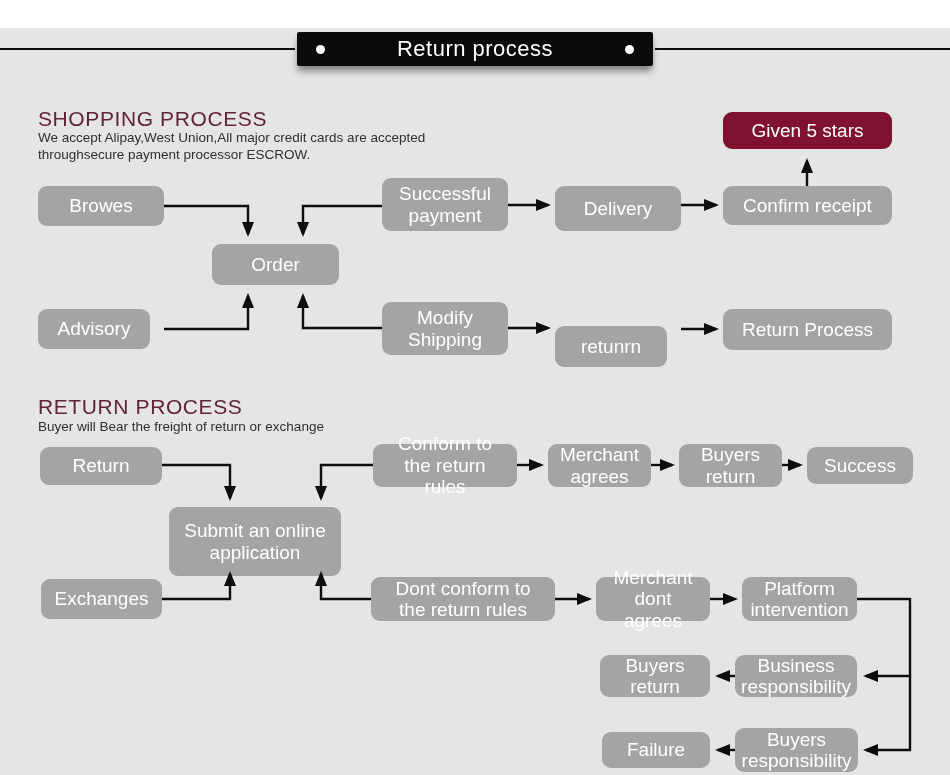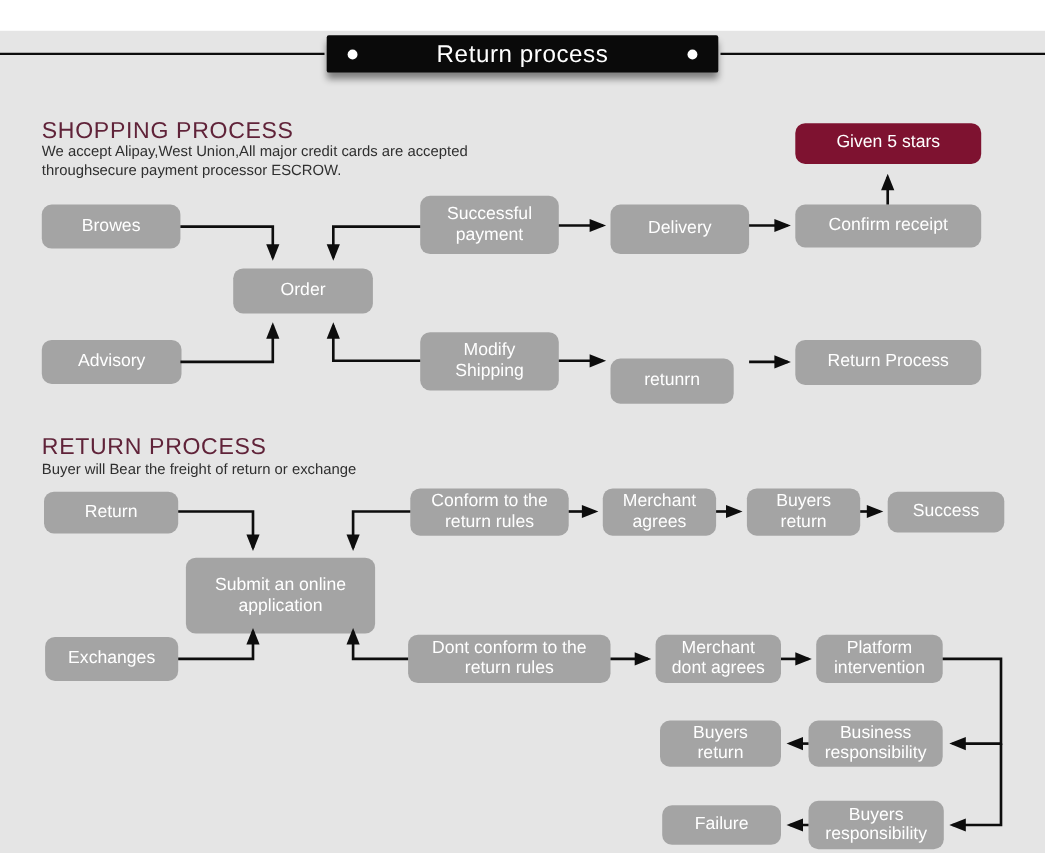--- a/index.html
+++ b/index.html
@@ -16,21 +16,21 @@
   .banner-title{color:#ffffff;font-size:22px;letter-spacing:.5px;}
   .banner-dot{position:absolute;top:50%;margin-top:-4px;width:9px;height:9px;border-radius:50%;background:#ffffff;}
   .banner-dot.left{left:19px;} .banner-dot.right{right:19px;}
   
   .sec-heading{position:absolute;color:#602339;font-size:21px;letter-spacing:.6px;}
   .sec-desc{position:absolute;color:#2f2f2f;font-size:13.5px;line-height:17px;}
   
   .node{
     position:absolute;background:#a4a4a4;border-radius:9px;color:#ffffff;
     display:flex;align-items:center;justify-content:center;text-align:center;
-    font-size:16px;line-height:1.13;padding:0 12px;box-sizing:border-box;
+    font-size:19px;line-height:1.13;padding:0 12px;box-sizing:border-box;
   }
   .node.accent{background:#7e1230;}
   
   svg.wires{position:absolute;left:0;top:0;z-index:1;}
   svg.wires path{fill:none;stroke:#0d0d0d;stroke-width:2.4;}
   svg.wires path.thin{stroke-width:2;}
 </style>
 </head>
 <body>
 
@@ -80,21 +80,21 @@
   <div class="sec-heading" style="left:38px;top:79px;">SHOPPING PROCESS</div>
   <div class="sec-desc" style="left:38px;top:118px;">throughsecure payment processor ESCROW.</div>
   <div class="sec-desc" style="left:38px;top:101px;">We accept Alipay,West Union,All major credit cards are accepted</div>
 
   <div class="node" style="left:38px;top:158px;width:126px;height:40px;">Browes</div>
   <div class="node" style="left:382px;top:150px;width:126px;height:53px;">Successful payment</div>
   <div class="node" style="left:555px;top:158px;width:126px;height:45px;">Delivery</div>
   <div class="node" style="left:723px;top:158px;width:169px;height:39px;">Confirm receipt</div>
   <div class="node accent" style="left:723px;top:84px;width:169px;height:37px;">Given 5 stars</div>
   <div class="node" style="left:212px;top:216px;width:127px;height:41px;">Order</div>
-  <div class="node" style="left:38px;top:281px;width:127px;height:40px;">Advisory</div>
+  <div class="node" style="left:38px;top:281px;width:112px;height:40px;">Advisory</div>
   <div class="node" style="left:382px;top:274px;width:126px;height:53px;">Modify Shipping</div>
   <div class="node" style="left:555px;top:298px;width:112px;height:41px;">retunrn</div>
   <div class="node" style="left:723px;top:281px;width:169px;height:41px;">Return Process</div>
 
   <div class="sec-heading" style="left:38px;top:367px;">RETURN PROCESS</div>
   <div class="sec-desc" style="left:38px;top:390px;">Buyer will Bear the freight of return or exchange</div>
 
   <div class="node" style="left:40px;top:419px;width:122px;height:38px;">Return</div>
   <div class="node" style="left:373px;top:416px;width:144px;height:43px;">Conform to the return rules</div>
   <div class="node" style="left:548px;top:416px;width:103px;height:43px;">Merchant agrees</div>

